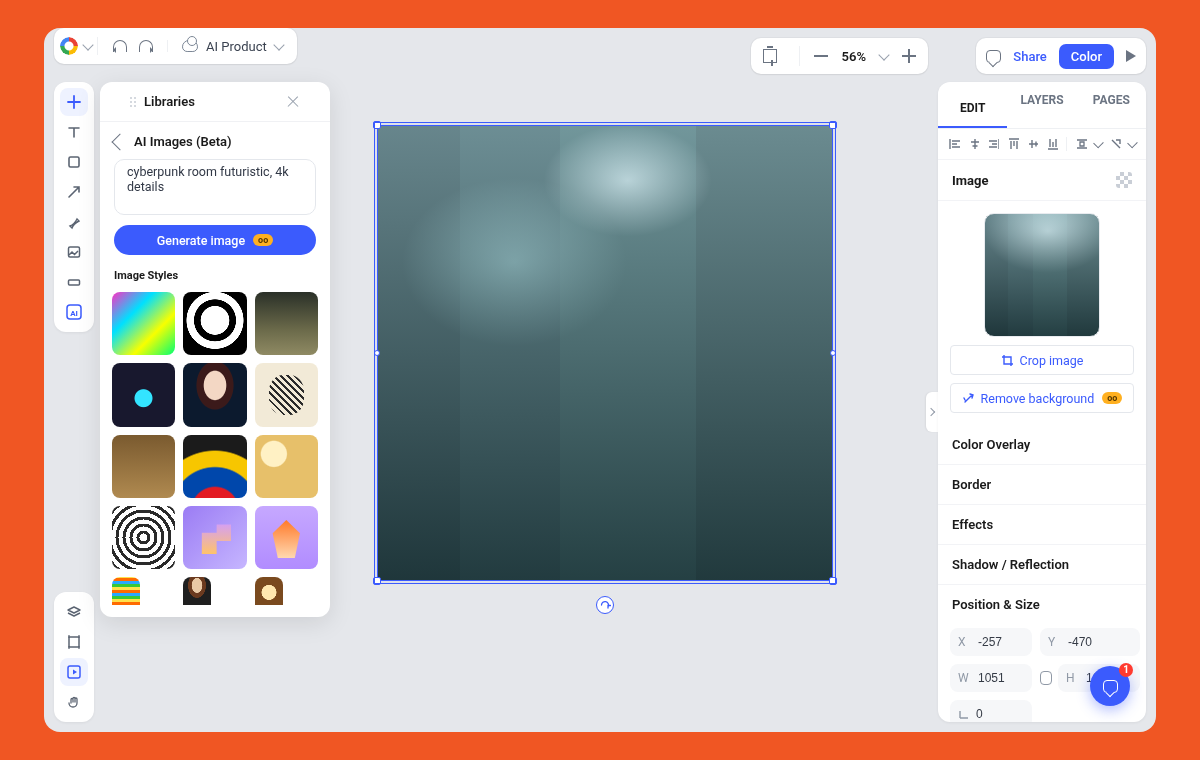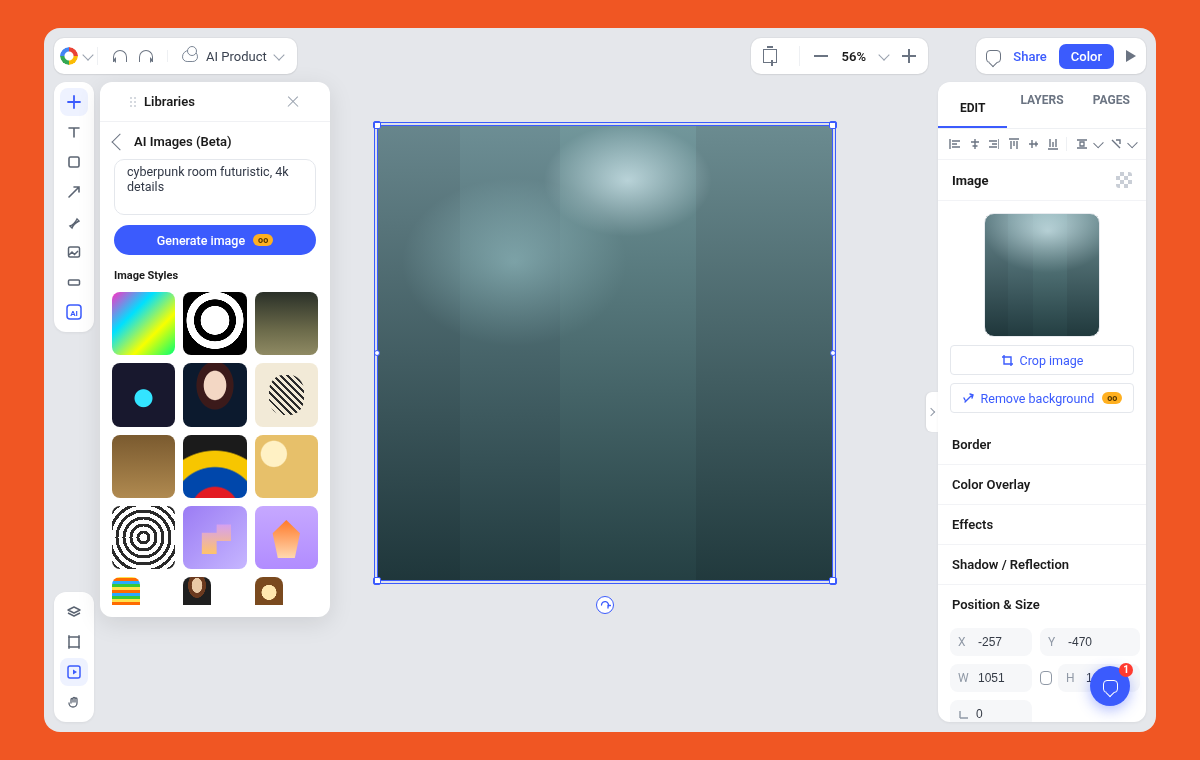--- a/index.html
+++ b/index.html
@@ -17,21 +17,21 @@
     width: 100%;
     height: 100%;
     background: #e5e7eb;
     border-radius: 16px;
     position: relative;
     overflow: hidden;
   }
   
   .topbar {
     position: absolute;
-    top: 10px; left: 10px;
+    top: 0; left: 10px;
     display: flex;
     gap: 8px;
     z-index: 30;
   }
   .pill {
     background: #fff;
     border-radius: 10px;
     box-shadow: 0 1px 2px rgba(0,0,0,.06), 0 0 0 1px rgba(0,0,0,.03);
     display: flex;
     align-items: center;
@@ -401,22 +401,22 @@
       </div>
       <div class="obtn">
         <svg width="13" height="13">
             <path d="M3 10l7-7M8 2l3 1-1 3M2 6l1 2" stroke="#3b5bfd" stroke-width="1.4" fill="none" stroke-linecap="round"></path>
           </svg>
         <span>Remove background</span>
         <span class="coin">oo</span>
       </div>
     </div>
 
+    <div class="sec">Color Overlay</div>
     <div class="sec">Border</div>
-    <div class="sec">Color Overlay</div>
     <div class="sec">Effects</div>
     <div class="sec">Shadow / Reflection</div>
     <div class="sec" style="border-bottom:none;padding-bottom:6px">Position &amp; Size</div>
 
     <div class="pos-grid">
       <div class="fld">
           <span class="lab">X</span>
           <input value="-257" style="">
         </div>
       <div class="fld">

